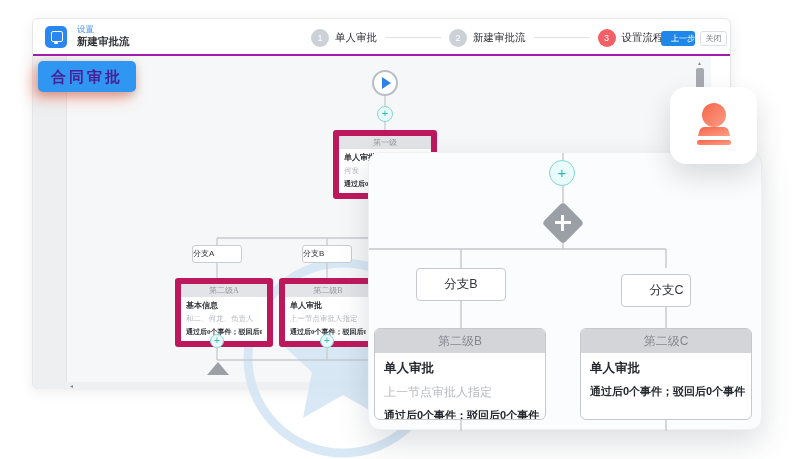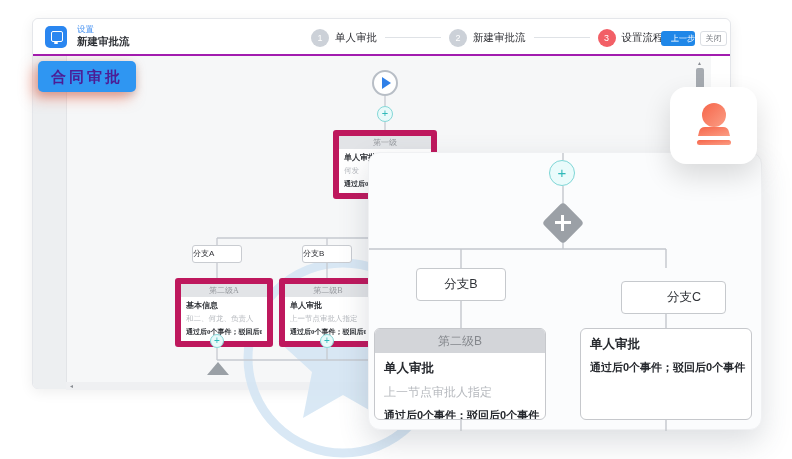--- a/index.html
+++ b/index.html
@@ -192,31 +192,32 @@
       <line x1="297" y1="148" x2="297" y2="175"></line>
       <line x1="92" y1="267" x2="92" y2="278"></line>
       <line x1="297" y1="267" x2="297" y2="278"></line>
     </g>
   </svg>
   <div class="abs ov-plus">+</div>
   <div class="abs diamond"></div>
   <div class="abs diamond-plus-h"></div>
   <div class="abs diamond-plus-v"></div>
   <div class="abs branch-box" style="left:47px; top:115px; width:90px;">分支B</div>
-  <div class="abs branch-box" style="left:252px; top:128px; width:105px;padding-left:21px;">分支C</div>
+  <div class="abs branch-box" style="left:252px; top:121px; width:70px;padding-left:21px;">分支C</div>
 
   <div class="abs big-card" style="left:5px; top:175px;">
     <div class="big-head">第二级B</div>
     <div class="big-body">
       <div class="big-type">单人审批</div>
       <div class="big-assignee">上一节点审批人指定</div>
       <div class="big-events">通过后0个事件；驳回后0个事件</div>
     </div>
   </div>
   <div class="abs big-card" style="left:211px; top:175px;">
+    <div class="big-head">第二级C</div>
     <div class="big-body">
       <div class="big-type">单人审批</div>
       <div class="big-events">通过后0个事件；驳回后0个事件</div>
     </div>
   </div>
 </div>
 
 <div class="abs stamp-card">
   <svg width="46" height="50" viewBox="0 0 46 50">
     <defs>

